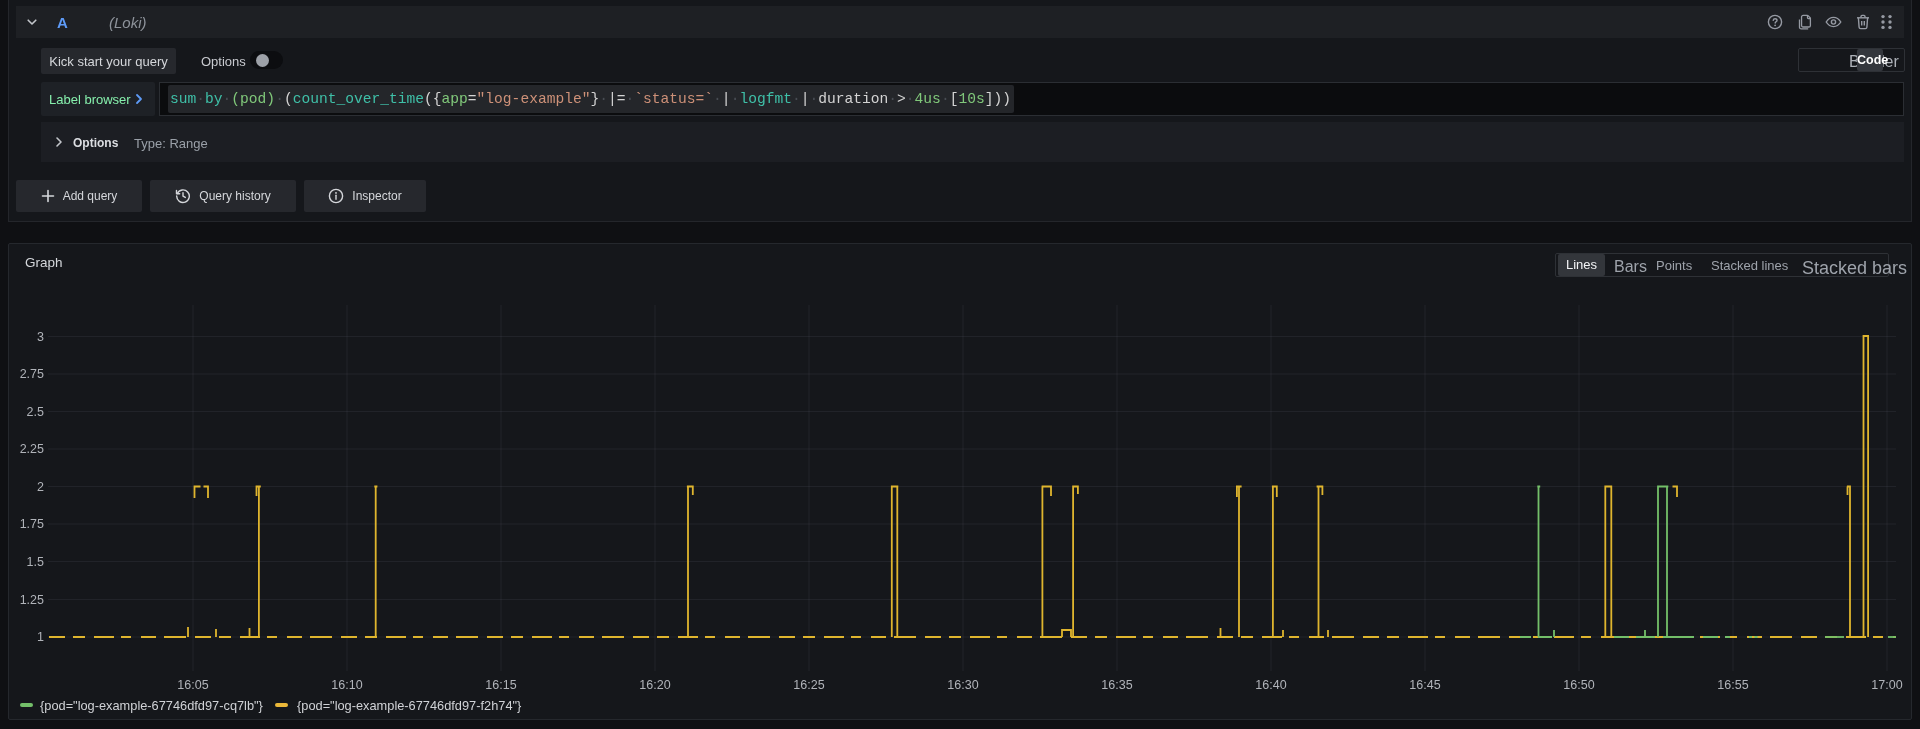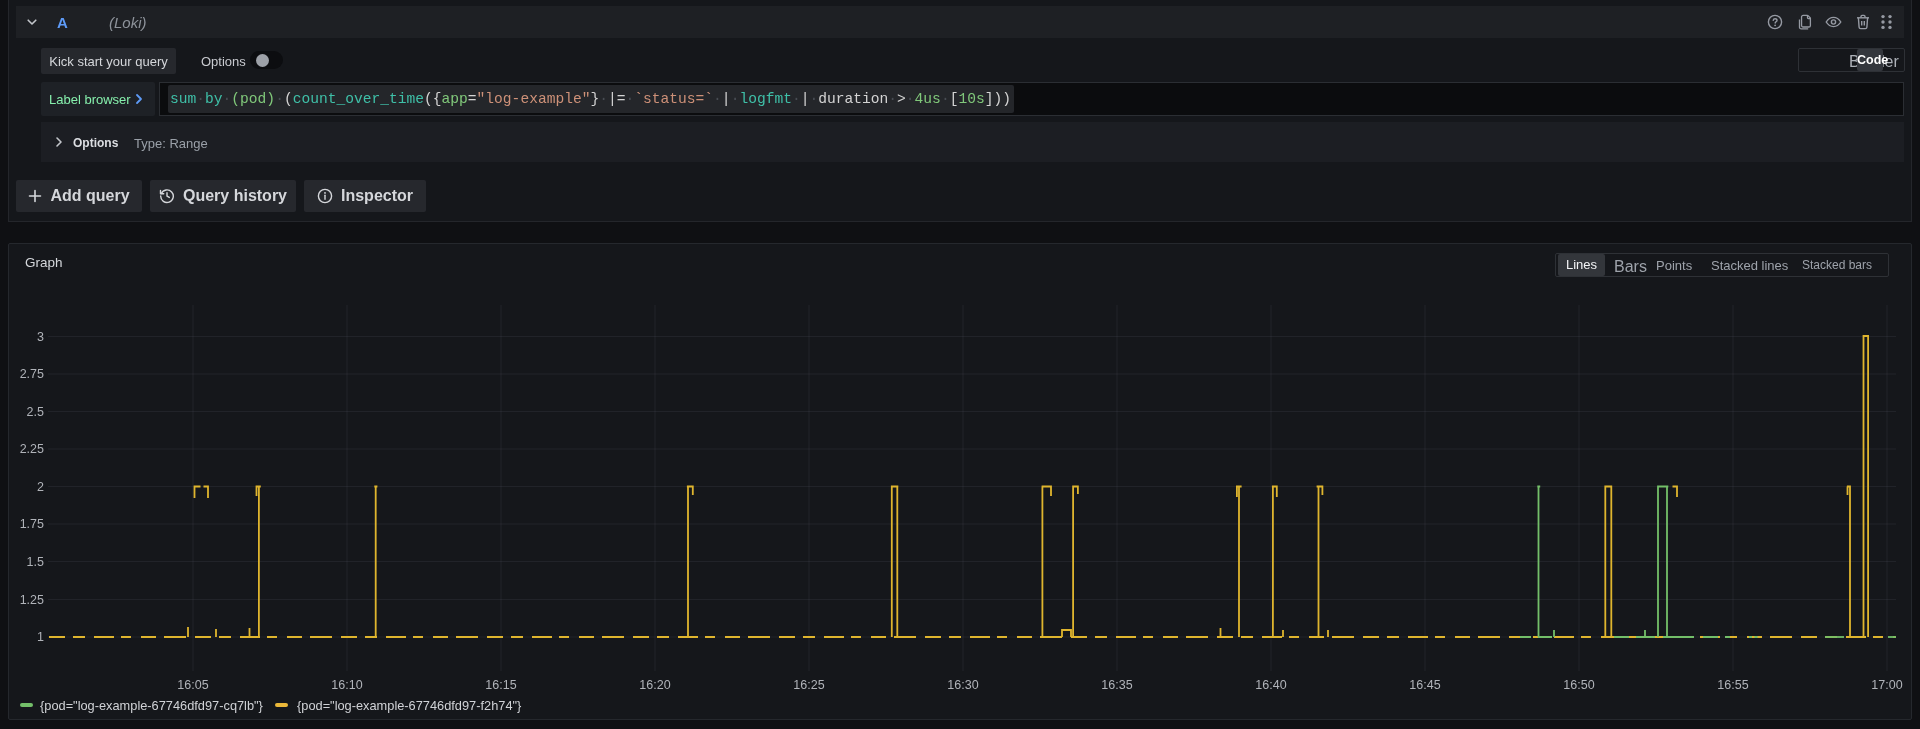--- a/index.html
+++ b/index.html
@@ -1,21 +1,21 @@
 <!DOCTYPE html>
 <html><head>
 <meta charset="utf-8">
 <style>
   * { margin:0; padding:0; box-sizing:border-box; }
   html,body { width:1920px; height:729px; background:#0f1013; overflow:hidden; }
   body { font-family:"Liberation Sans", sans-serif; position:relative; }
   .abs { position:absolute; }
   .qc { left:8px; top:0; width:1904px; height:222px; background:#15171b; border:1px solid #24262b; border-top:none; }
   .qheader { left:16px; top:6px; width:1888px; height:32px; background:#1e2024; }
-  .btn { background:#26282d; border-radius:2px; color:#d5d7db; font-size:16px; font-weight:700; display:flex; align-items:center; justify-content:center; }
+  .btn { background:#26282d; border-radius:2px; color:#d5d7db; font-size:12px; font-weight:400; display:flex; align-items:center; justify-content:center; }
   .icon { color:#969aa3; }
   svg { display:block; }
 </style>
 </head>
 <body>
 
 <div class="abs qc"></div>
 <div class="abs qheader"></div>
 
 <svg class="abs" style="left:27px;top:19px;" width="10" height="7" viewBox="0 0 10 7">
@@ -95,21 +95,21 @@
       <path d="M8 7.2v4" stroke-linecap="round"></path>
     </svg>Inspector</div>
 
 <div class="abs" style="left:8px;top:243px;width:1904px;height:477px;background:#15171b;border:1px solid #25282d;border-radius:2px;"></div>
 <div class="abs" style="left:25px;top:255px;font-size:13.5px;font-weight:400;color:#d5d8dc;">Graph</div>
 <div class="abs" style="left:1555px;top:253px;width:334px;height:24px;border:1px solid #2e3136;border-radius:2px;"></div>
 <div class="abs" style="left:1558px;top:254px;width:47px;height:22px;background:#33363b;border-radius:2px;color:#f2f3f5;font-size:13px;text-align:center;line-height:21px;">Lines</div>
 <div class="abs" style="left:1614px;top:258px;font-size:16px;color:#9ea3ab;">Bars</div>
 <div class="abs" style="left:1656px;top:258px;font-size:13px;color:#9ea3ab;">Points</div>
 <div class="abs" style="left:1711px;top:258px;font-size:13px;color:#9ea3ab;">Stacked lines</div>
-<div class="abs" style="left:1802px;top:258px;font-size:12px;color:#9ea3ab;">Stacked bars</div>
+<div class="abs" style="left:1802px;top:258px;font-size:18px;color:#9ea3ab;">Stacked bars</div>
 
 <svg class="abs" style="left:0;top:0;" width="1920" height="729" viewBox="0 0 1920 729" fill="none">
 
   <g stroke="rgba(204,204,220,0.07)" stroke-width="1">
     <path d="M48 336.5H1896M48 374H1896M48 411.5H1896M48 449H1896M48 486.5H1896M48 524H1896M48 561.5H1896M48 599.5H1896M48 637H1896"></path>
     <path d="M193 305V671M347 305V671M501 305V671M655 305V671M809 305V671M963 305V671M1117 305V671M1271 305V671M1425 305V671M1579 305V671M1733 305V671M1887 305V671"></path>
   </g>
 
   <g font-family="Liberation Sans" font-size="12.5" fill="#b0b3b9" text-anchor="end">
     <text x="44" y="340.5">3</text>

